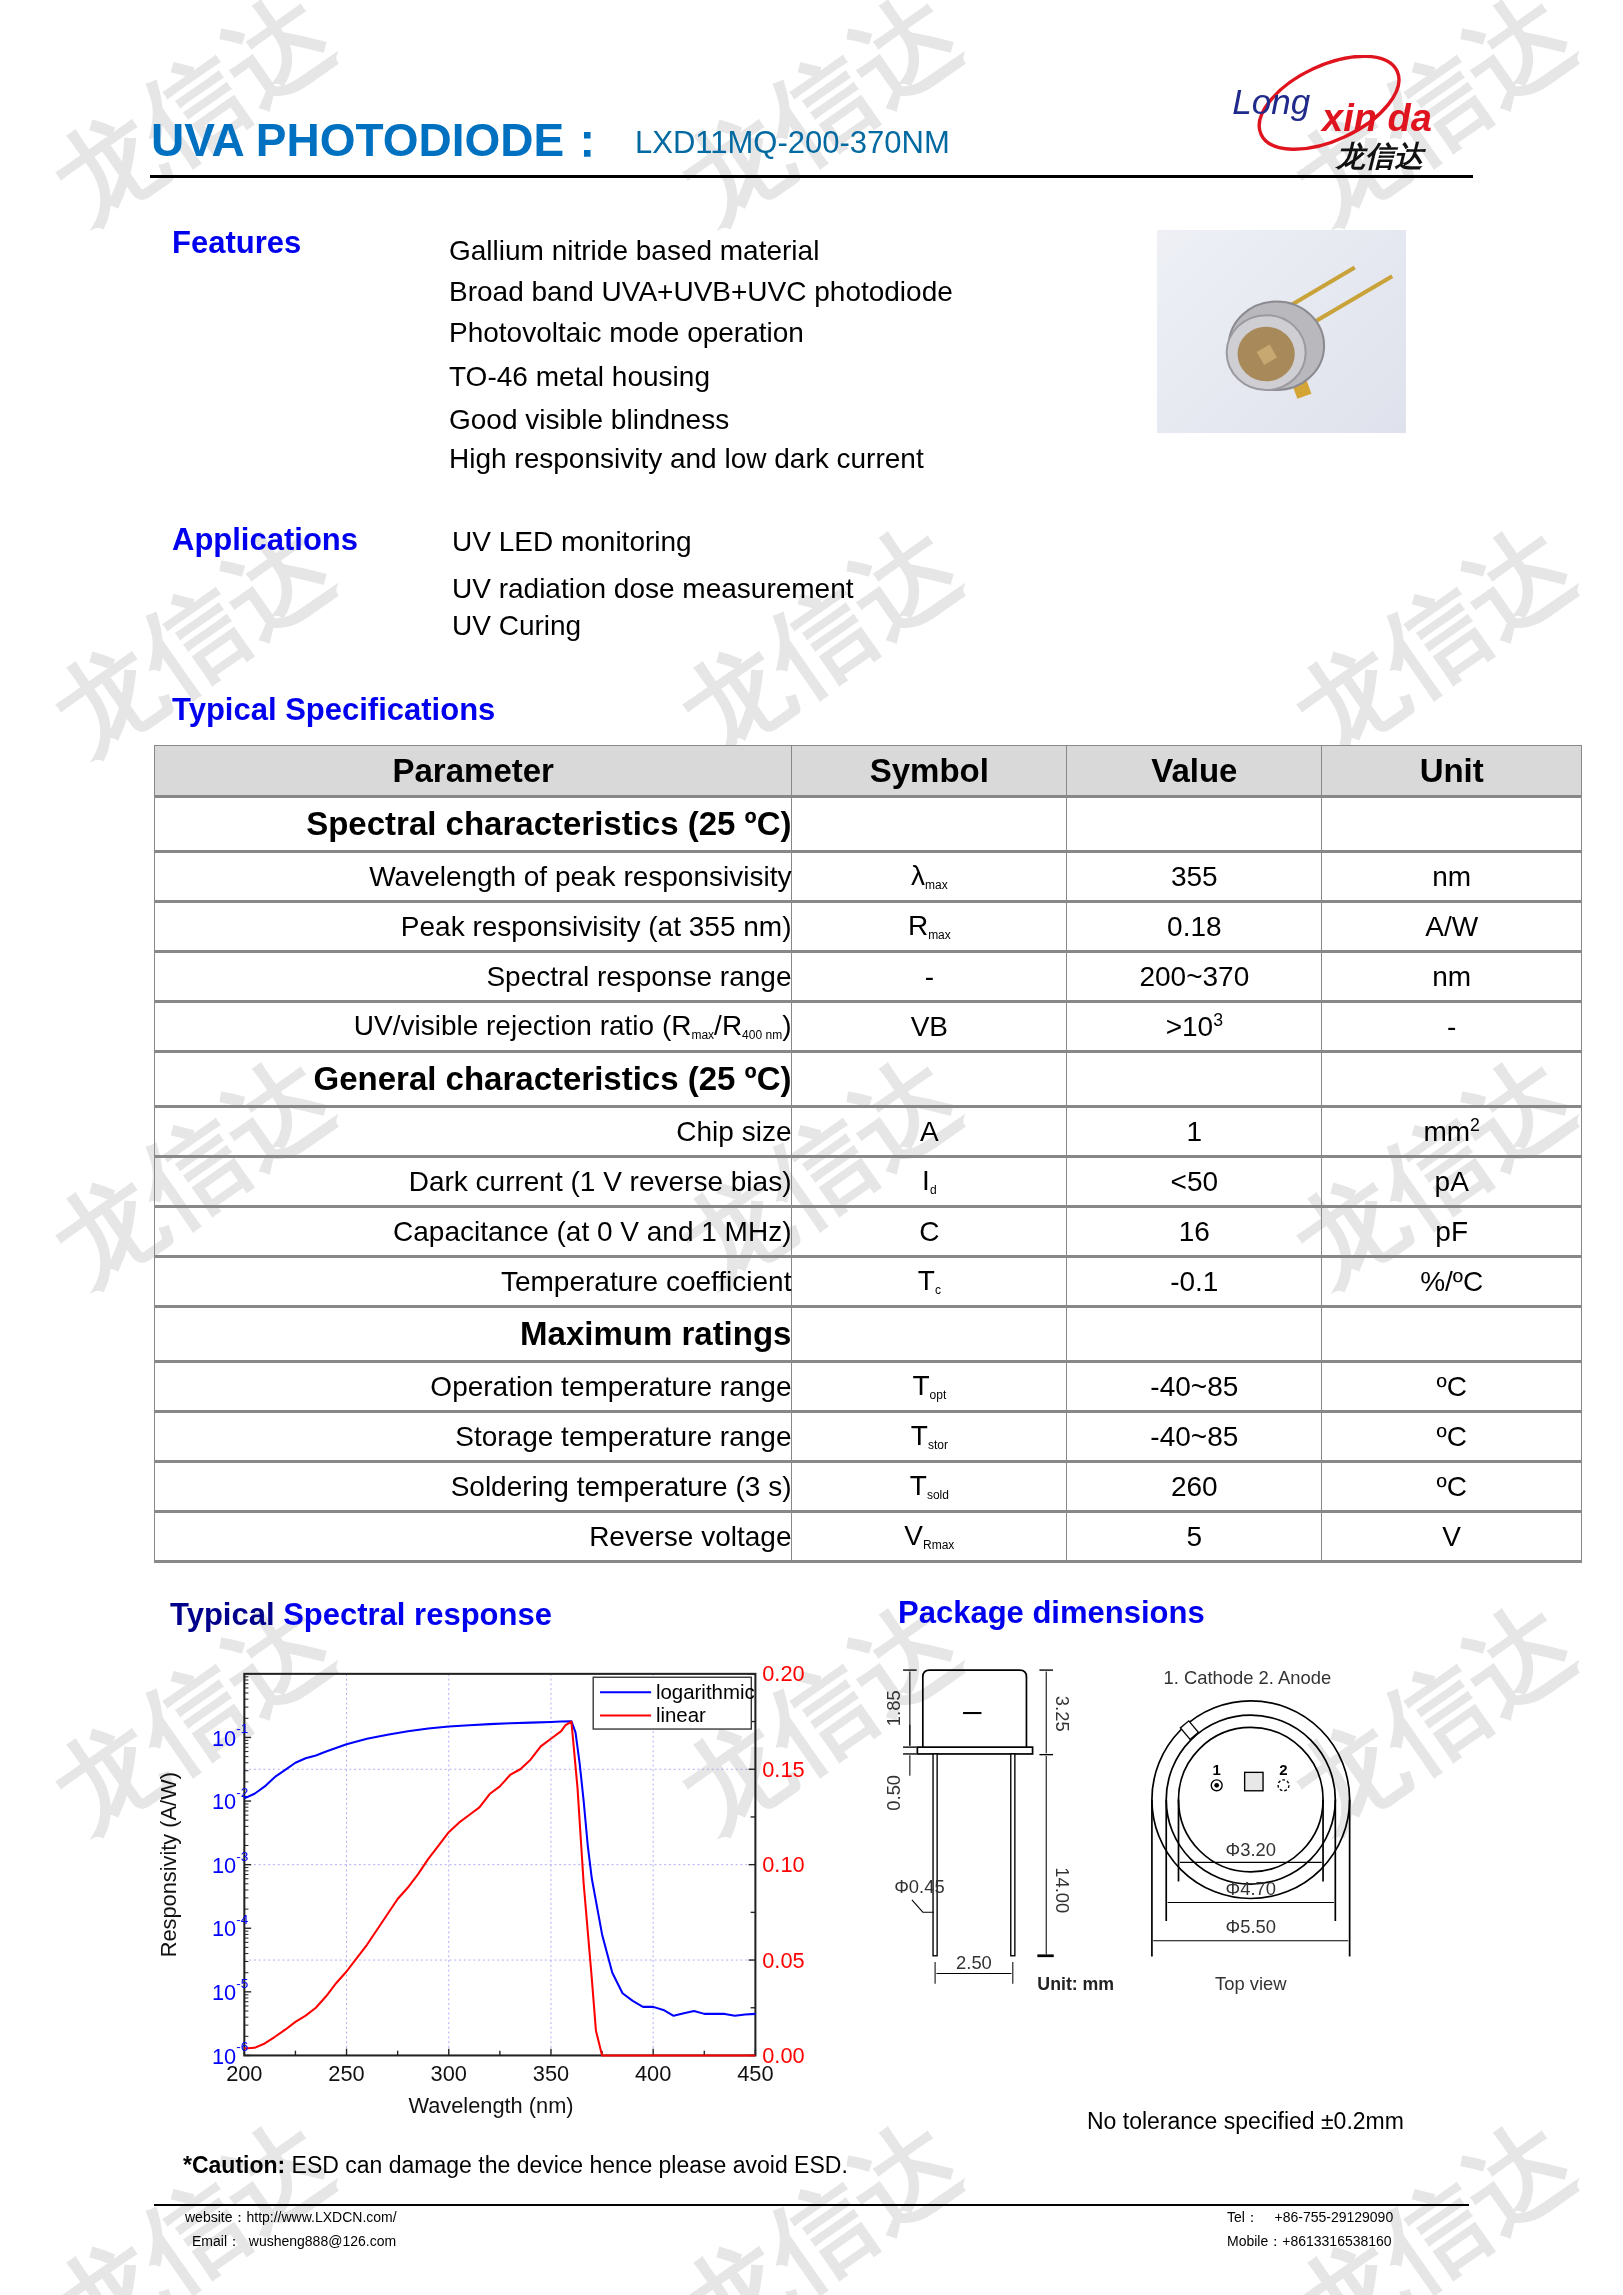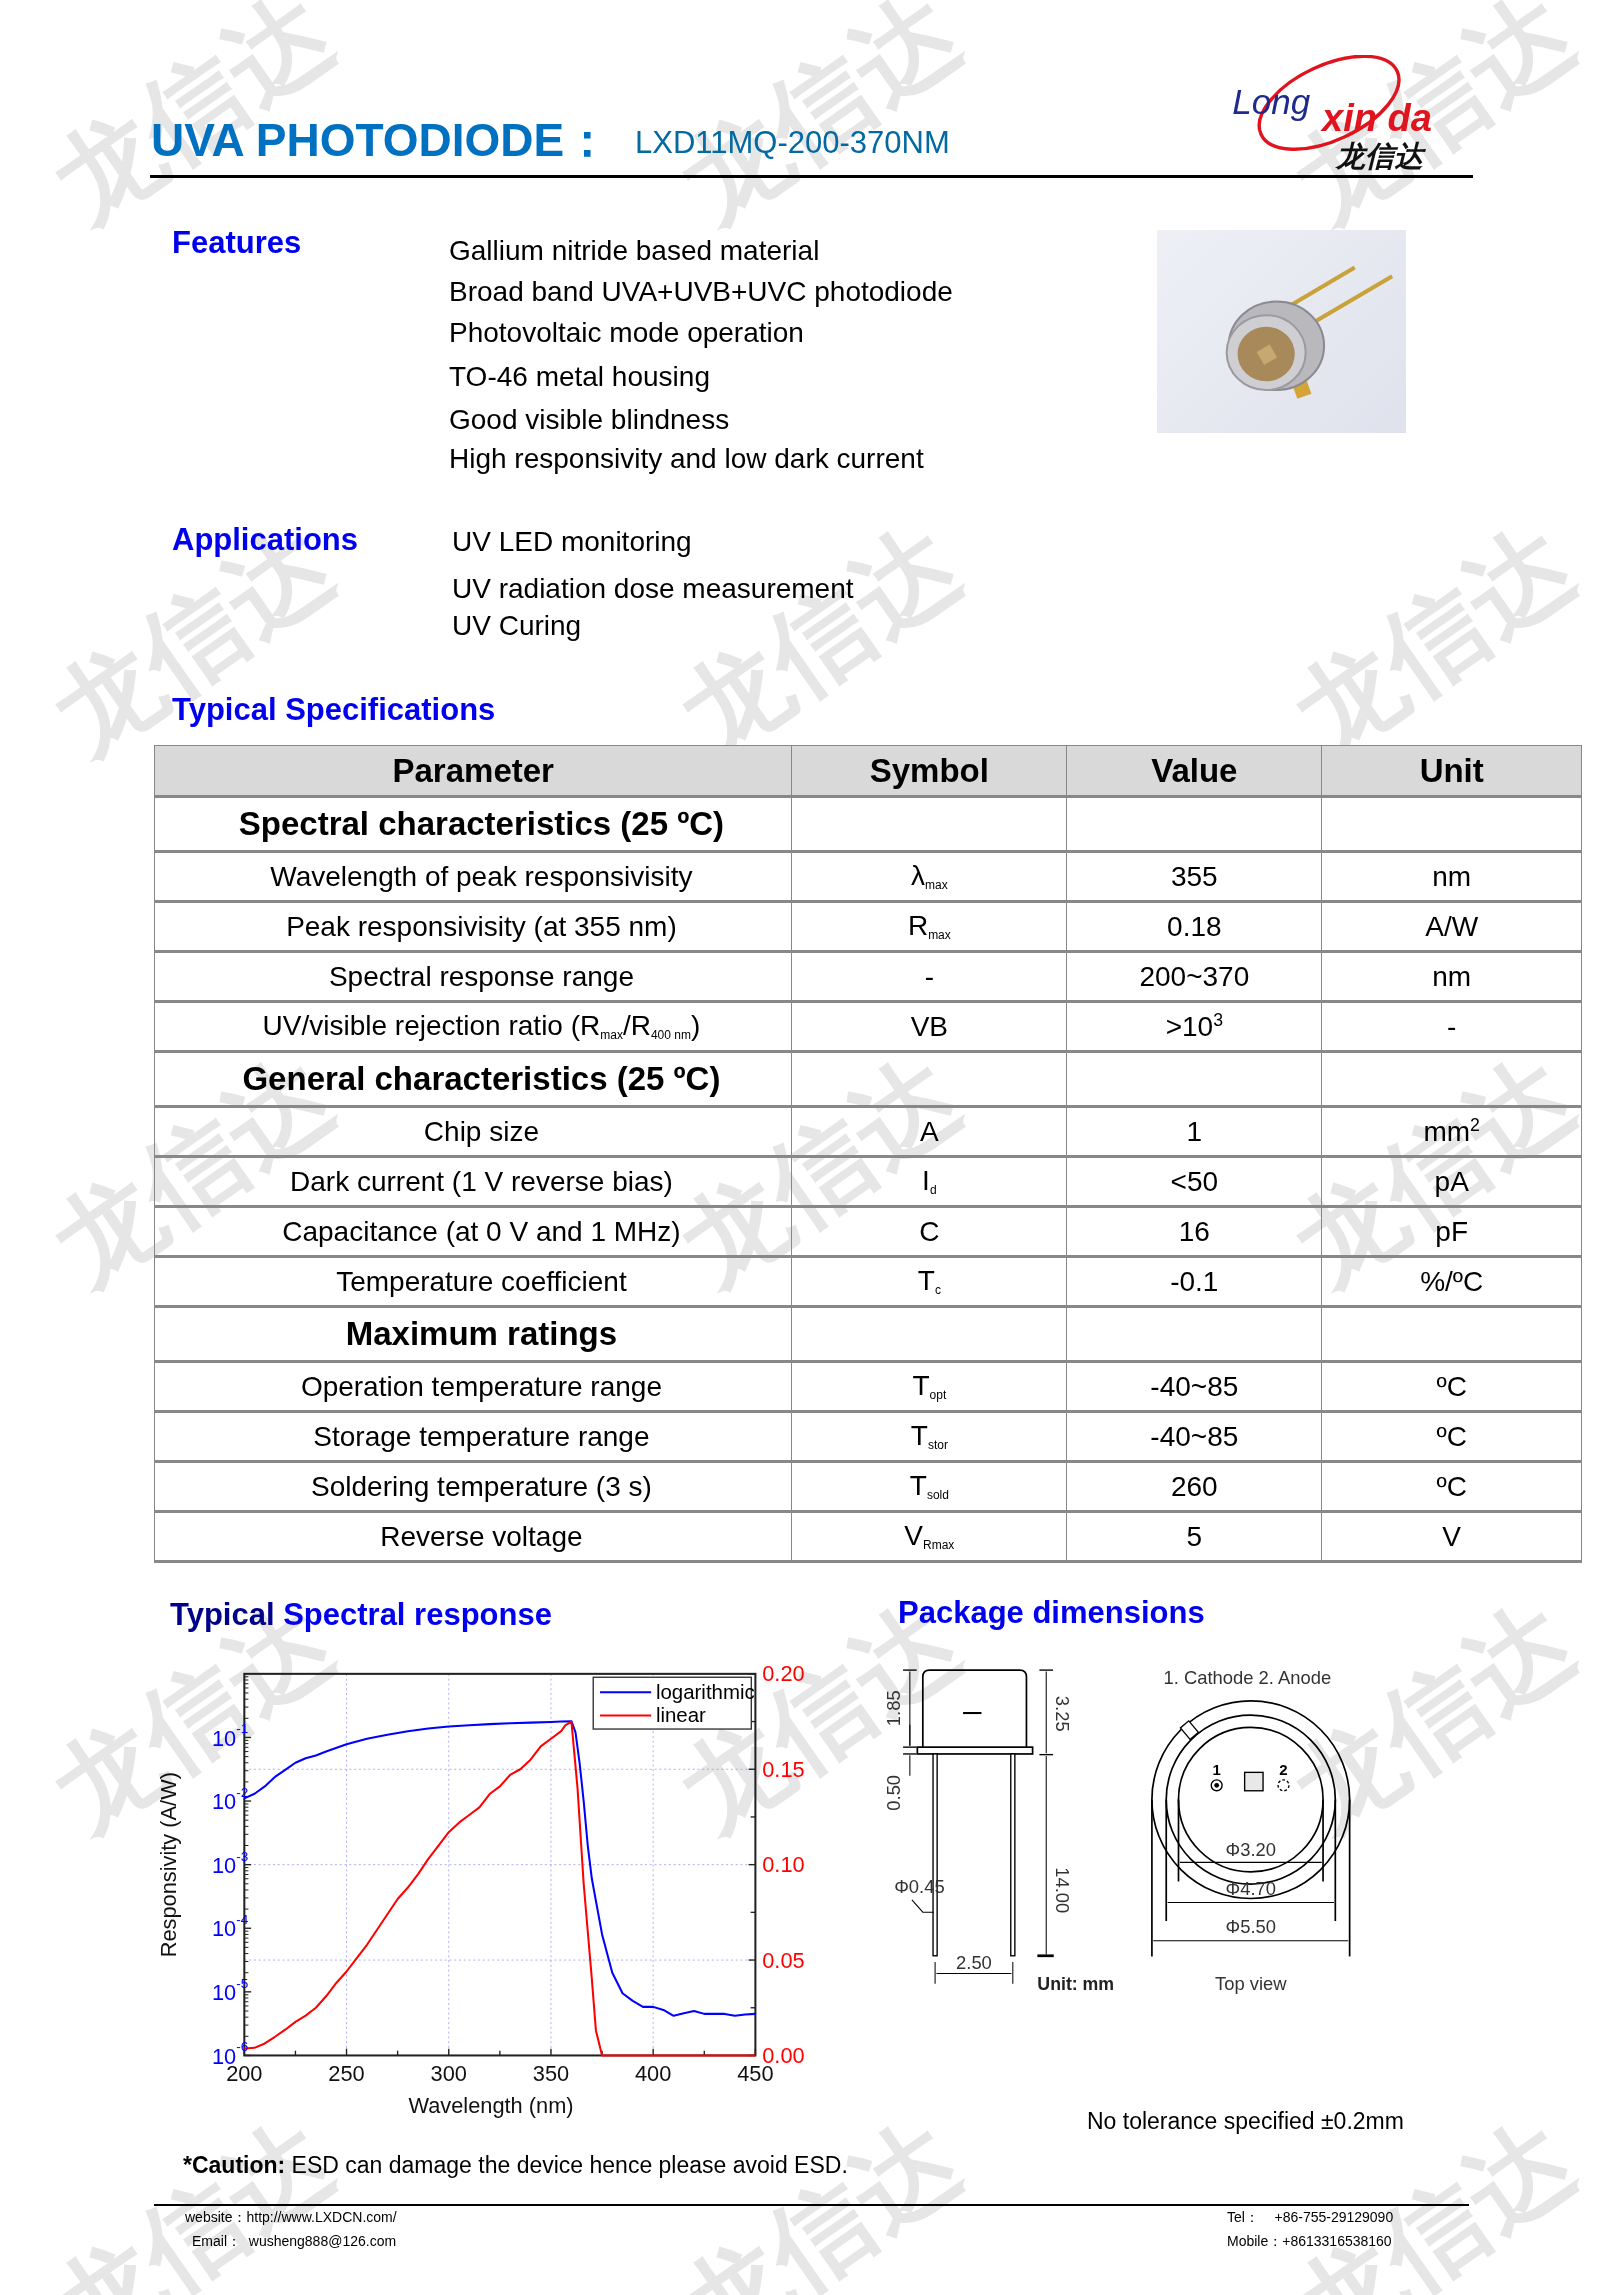--- a/index.html
+++ b/index.html
@@ -10,21 +10,21 @@
   .h-model{left:635px;top:125px;font-size:31px;color:#0369a1;}
   .hr-top{left:150px;top:175px;width:1323px;height:2.7px;background:#000;}
   .logo{left:1220px;top:55px;width:225px;height:116px;}
   .sec{font-weight:bold;color:#0000ee;font-size:31px;}
   .feat{left:449px;font-size:28px;}
   .app{left:452px;font-size:28px;}
   table.spec{position:absolute;left:154px;top:745px;width:1428px;border-collapse:collapse;font-size:28px;}
   table.spec td,table.spec th{border:0.7px solid #888;height:47px;padding:0;}
   table.spec tr{border-bottom:3.4px solid #888;}
   table.spec th{background:#d9d9d9;font-weight:bold;font-size:33px;height:49px;text-align:center;}
-  table.spec td.p{padding-left:16.4px;text-align:center;}
+  table.spec td.p{padding-left:16.4px;text-align:right;}
   table.spec td.c{text-align:center;}
   table.spec tr.grp td.p{font-weight:bold;font-size:33px;height:52px;}
   sub{font-size:12px;vertical-align:-4.1px;}
   sup{font-size:17.7px;}
   .chart svg text{font-family:"Liberation Sans",sans-serif;}
   .foot{font-size:14px;}
 </style>
 </head>
 <body>
 

